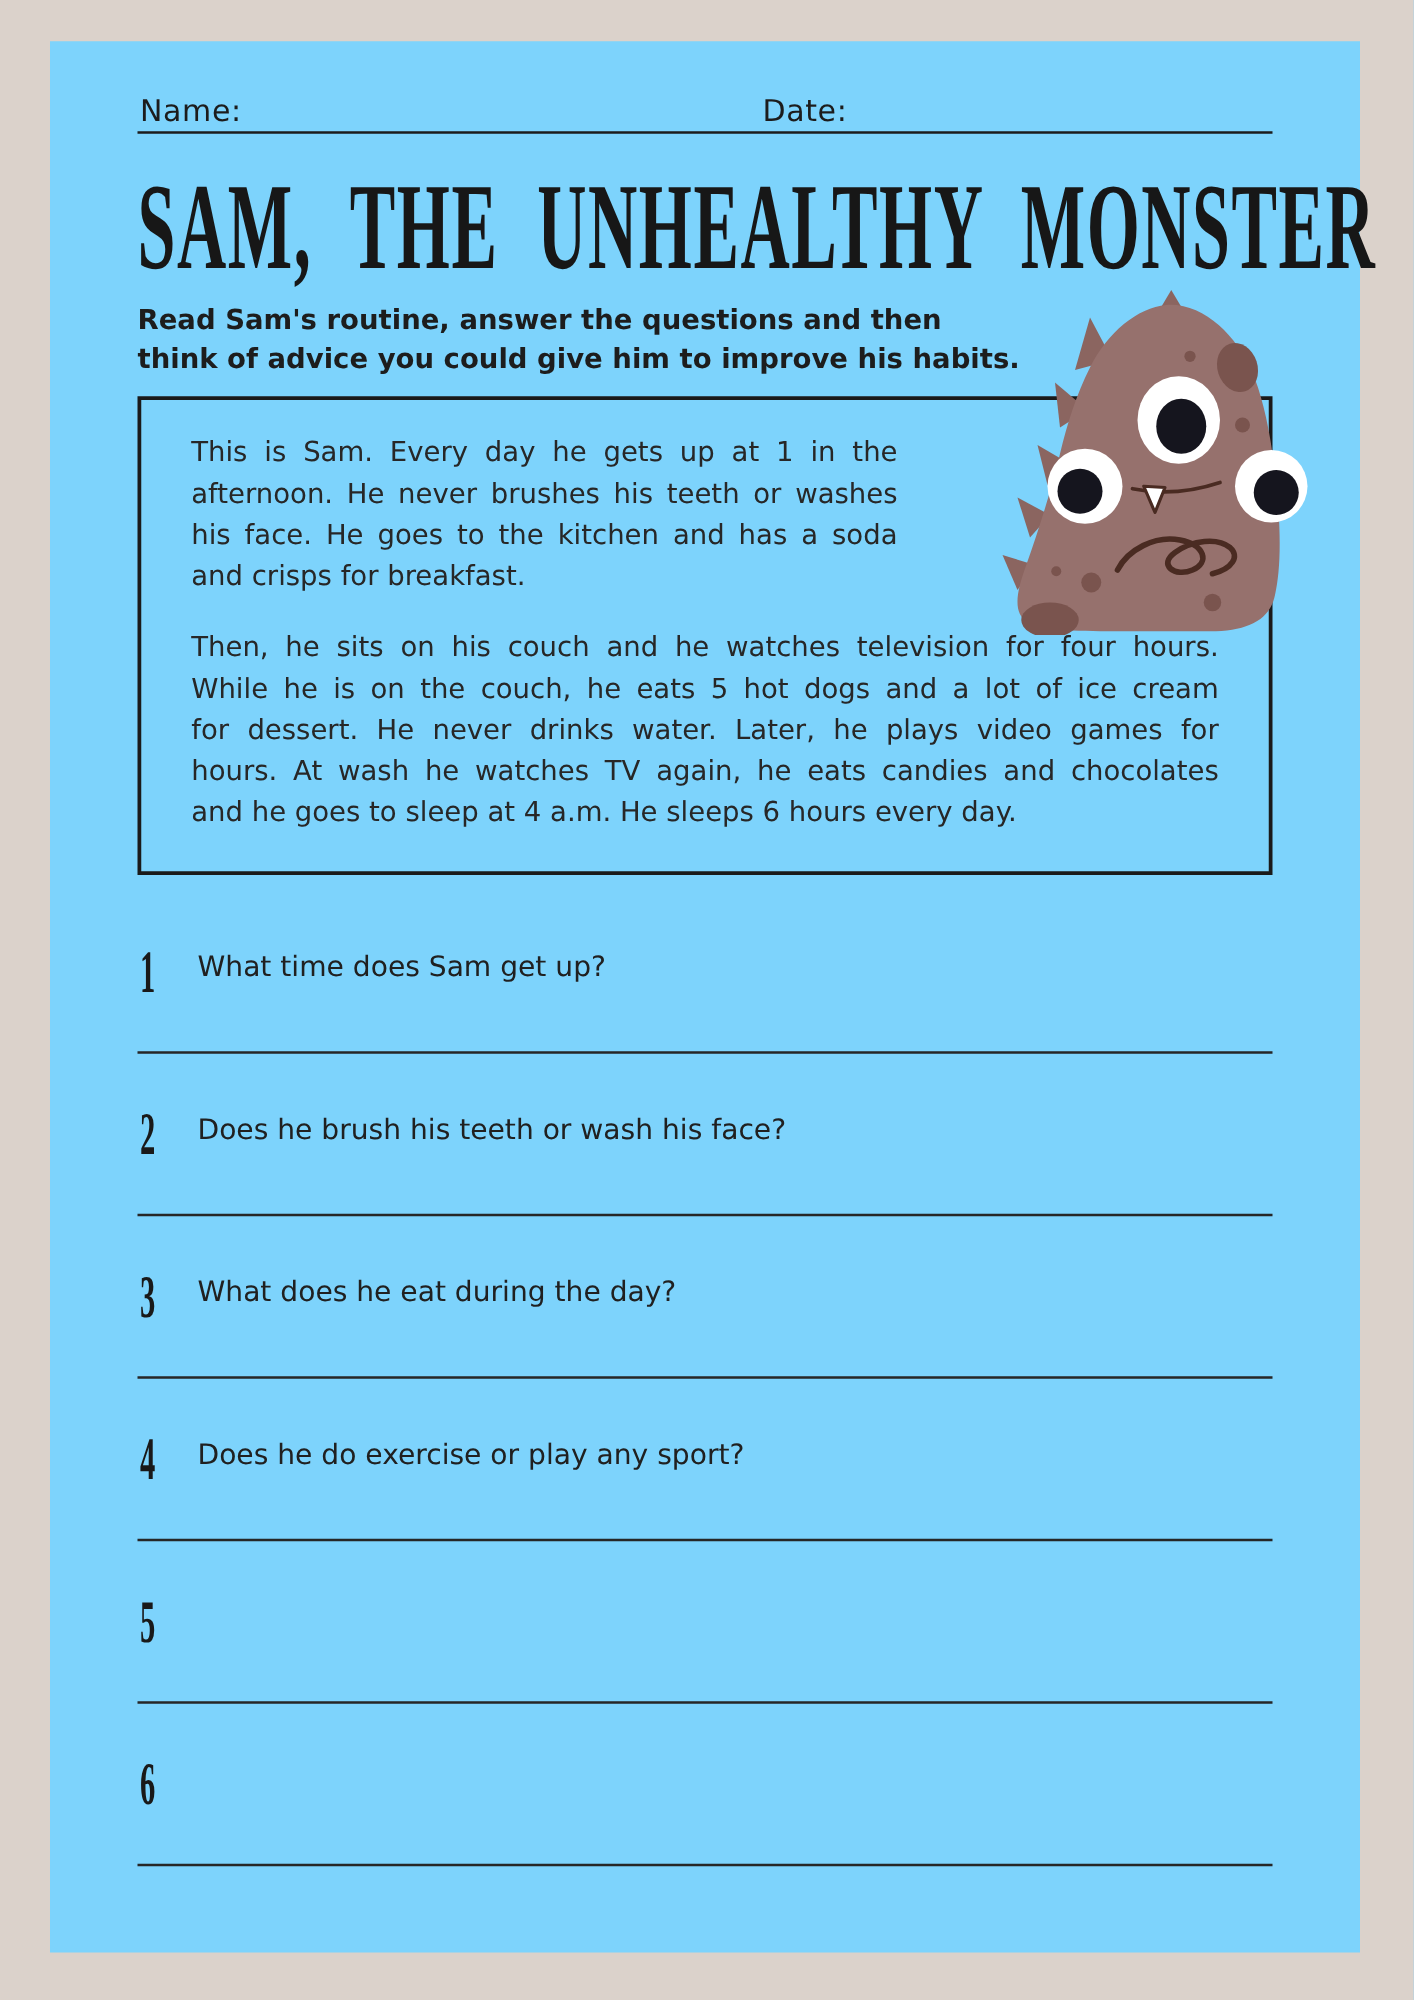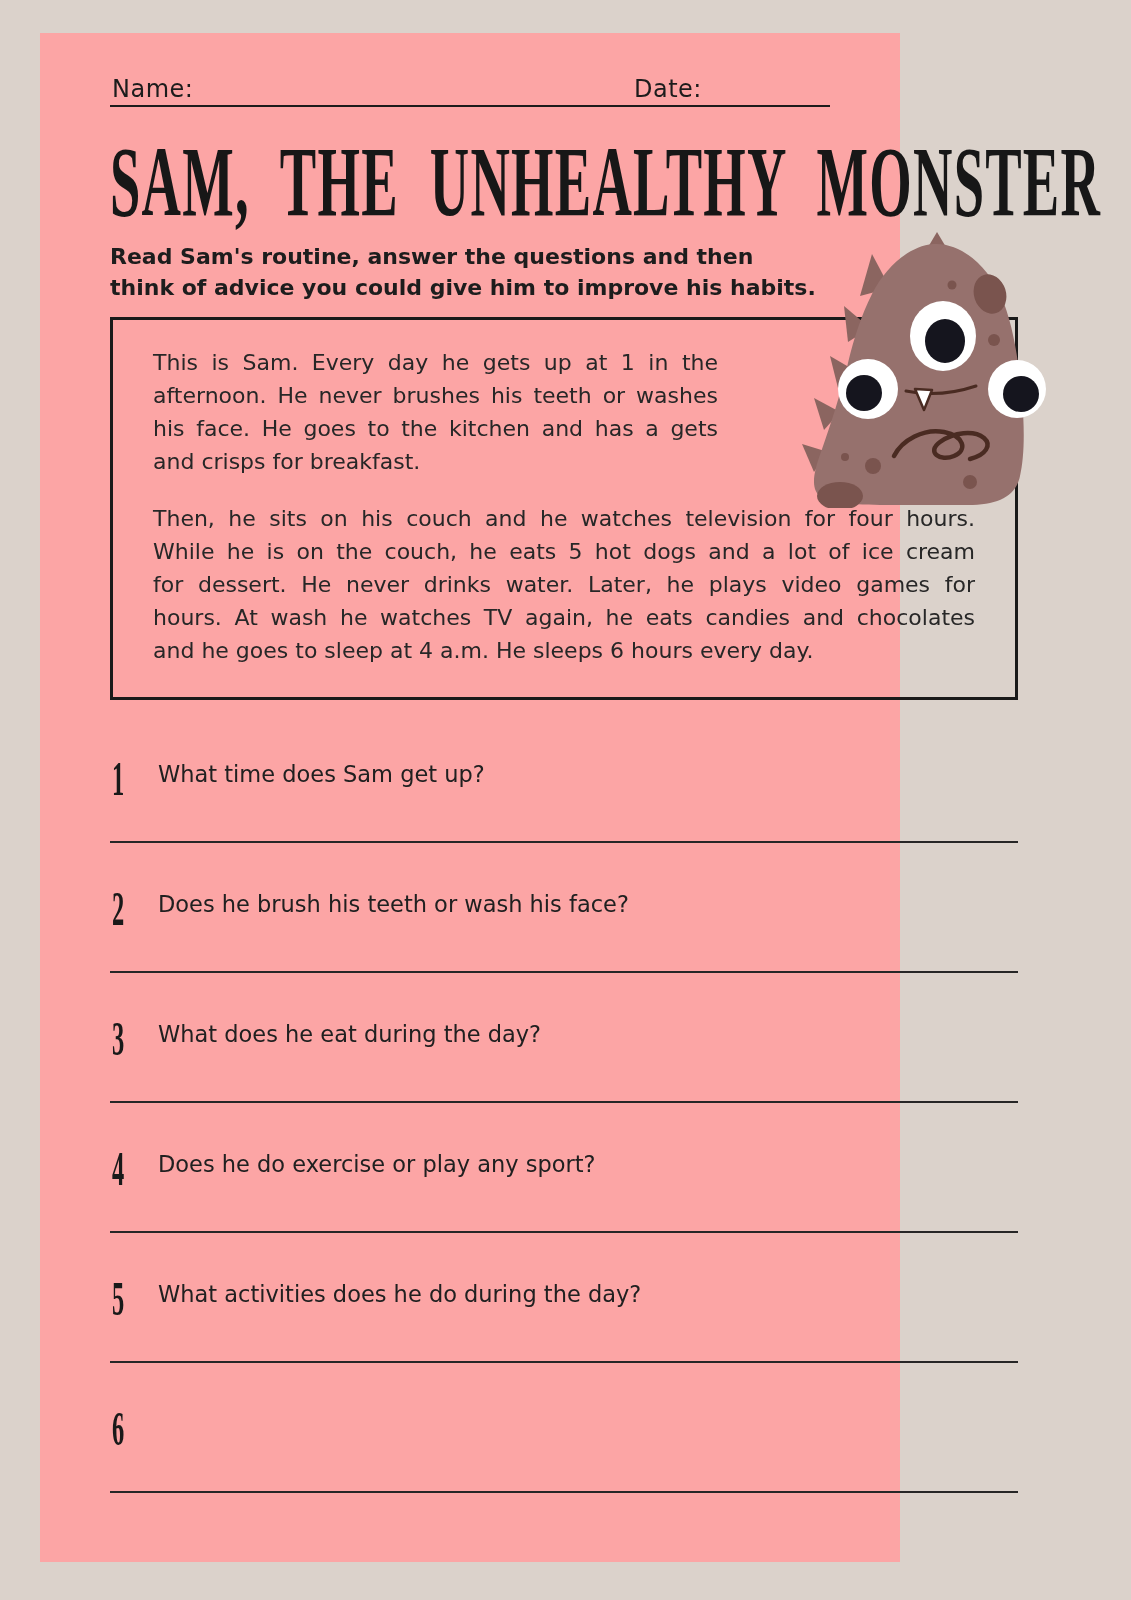--- a/index.html
+++ b/index.html
@@ -6,35 +6,35 @@
   body {
     width:1131px; height:1600px;
     background:#dbd2cb;
     font-family:"DejaVu Sans", sans-serif;
     color:#1c1c1c;
     position:relative;
     overflow:hidden;
   }
   .page {
     position:absolute; left:40px; top:33px;
-    width:860px; height:1529px;
-    background:#fca5a5;
+    width:1048px; height:1529px;
+    background:#7dd3fc;
     box-sizing:border-box;
     padding:42px 70px 0 70px;
   }
   
   .header-row {
     position:relative;
     height:30px;
     border-bottom:2px solid #1c1c1c;
     font-size:24px;
     letter-spacing:0.5px;
   }
   .name-label { position:absolute; left:2px; top:0; }
-  .date-label { position:absolute; left:524px; top:0; }
+  .date-label { position:absolute; left:500px; top:0; }
 
   
   .title-wrap { height:85px; margin-top:32px; overflow:visible; }
   .title-text {
     display:inline-block;
     font-family:"Liberation Serif", serif;
     font-weight:700;
     font-size:88px;
     line-height:78px;
     letter-spacing:2px;
@@ -126,21 +126,21 @@
   </div>
 
   <div class="intro">Read Sam's routine, answer the questions and then
 think of advice you could give him to improve his habits.</div>
 
   <div class="passage-box">
     <div class="para1">
 
     <div class="p-line">This is Sam. Every day he gets up at 1 in the</div>
         <div class="p-line">afternoon. He never brushes his teeth or washes</div>
-        <div class="p-line">his face. He goes to the kitchen and has a gets</div>
+        <div class="p-line">his face. He goes to the kitchen and has a soda</div>
         <div class="p-line">and crisps for breakfast.</div>
       </div>
     <div class="para2">
 
     <div class="p-line">Then, he sits on his couch and he watches television for four hours.</div>
         <div class="p-line">While he is on the couch, he eats 5 hot dogs and a lot of ice cream</div>
         <div class="p-line">for dessert. He never drinks water. Later, he plays video games for</div>
         <div class="p-line">hours. At wash he watches TV again, he eats candies and chocolates</div>
         <div class="p-line">and he goes to sleep at 4 a.m. He sleeps 6 hours every day.</div>
       </div>
@@ -225,21 +225,20 @@
         <div class="q-row">
           <span class="q-num">4</span>
           <span class="q-text">Does he do exercise or play any sport?</span>
         </div>
         <div class="answer-line"></div>
       </div>
 
       <div class="question">
         <div class="q-row">
           <span class="q-num">5</span>
-          <span class="q-text">What activities does he do during the day?</span>
         </div>
         <div class="answer-line"></div>
       </div>
 
       <div class="question">
         <div class="q-row">
           <span class="q-num">6</span>
         </div>
         <div class="answer-line"></div>
       </div>

